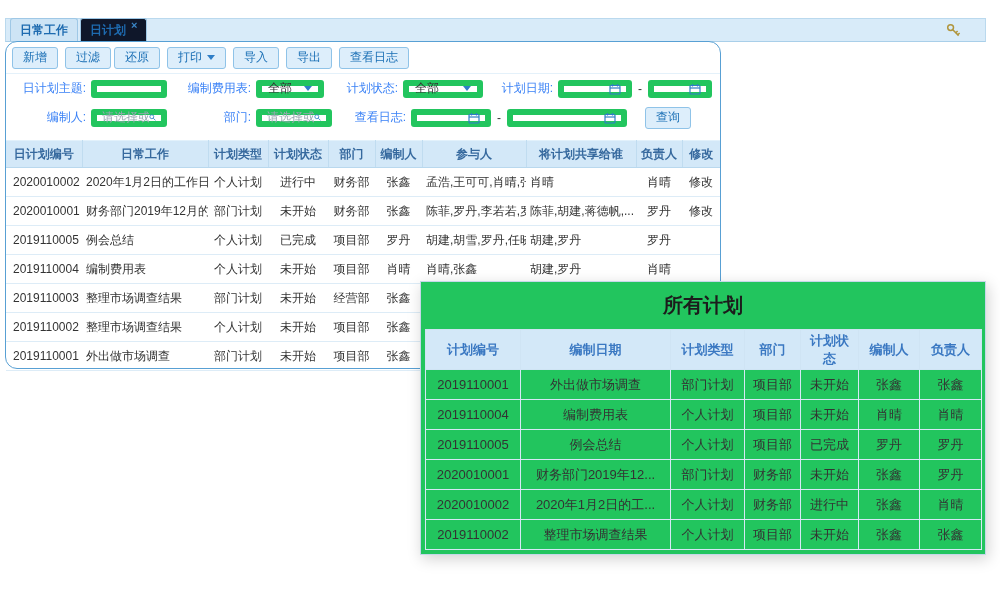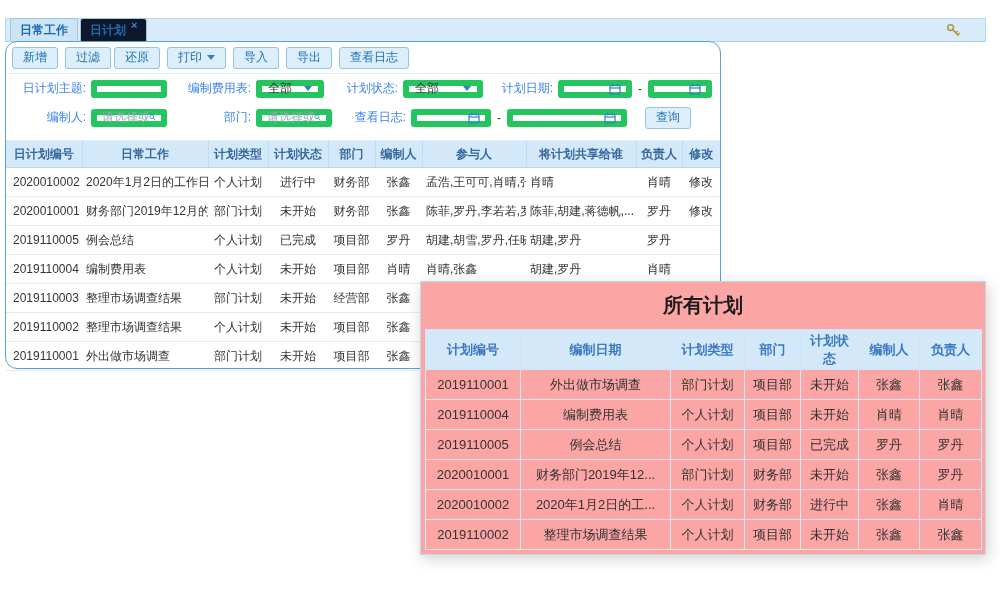--- a/index.html
+++ b/index.html
@@ -37,21 +37,21 @@
   .table-wrap{margin-top:8px}
   table{border-collapse:collapse;table-layout:fixed;width:100%}
   .main th{background:#d3e8f8;color:#36699e;height:27px;font-weight:bold;font-size:12px;border-right:1px solid #c0dcf0;border-bottom:1px solid #b9d8ee;border-top:1px solid #e2f1fb;white-space:nowrap;overflow:hidden}
   .main th:last-child{border-right:none}
   .main td{height:29px;border-bottom:1px solid #ddecf7;font-size:12px;color:#333;padding:0 4px;text-align:center;white-space:nowrap;overflow:hidden}
   .main td:nth-child(1){text-align:left;padding-left:7px}
   .main td:nth-child(2),.main td:nth-child(7),.main td:nth-child(8){text-align:left}
   .link{color:#1673c8;cursor:pointer}
 
   
-  .overlay{position:absolute;left:420px;top:281px;width:566px;background:#fca5a5;border:1px solid #c5d8e9;box-shadow:2px 4px 14px rgba(0,0,0,.18);padding:6px 4px 4px;z-index:10}
+  .overlay{position:absolute;left:420px;top:281px;width:566px;background:#22c55e;border:1px solid #c5d8e9;box-shadow:2px 4px 14px rgba(0,0,0,.18);padding:6px 4px 4px;z-index:10}
   .overlay-title{text-align:center;font-size:20px;font-weight:bold;color:#1c1c1c;margin:4px 0 10px}
   .ov th{background:#d3e8f8;color:#3a78c2;font-size:13px;font-weight:bold;height:40px;line-height:18px;border:1px solid #cfe4f4;white-space:normal;padding:0 4px;vertical-align:middle}
   .ov td{height:30px;font-size:13px;color:#333;text-align:center;border:1px solid #d6e8f6;white-space:nowrap;overflow:hidden;padding:0 4px}
 </style>
 </head>
 <body>
 
 <div class="tabbar">
   <div class="tab">
     <span>日常工作</span>

